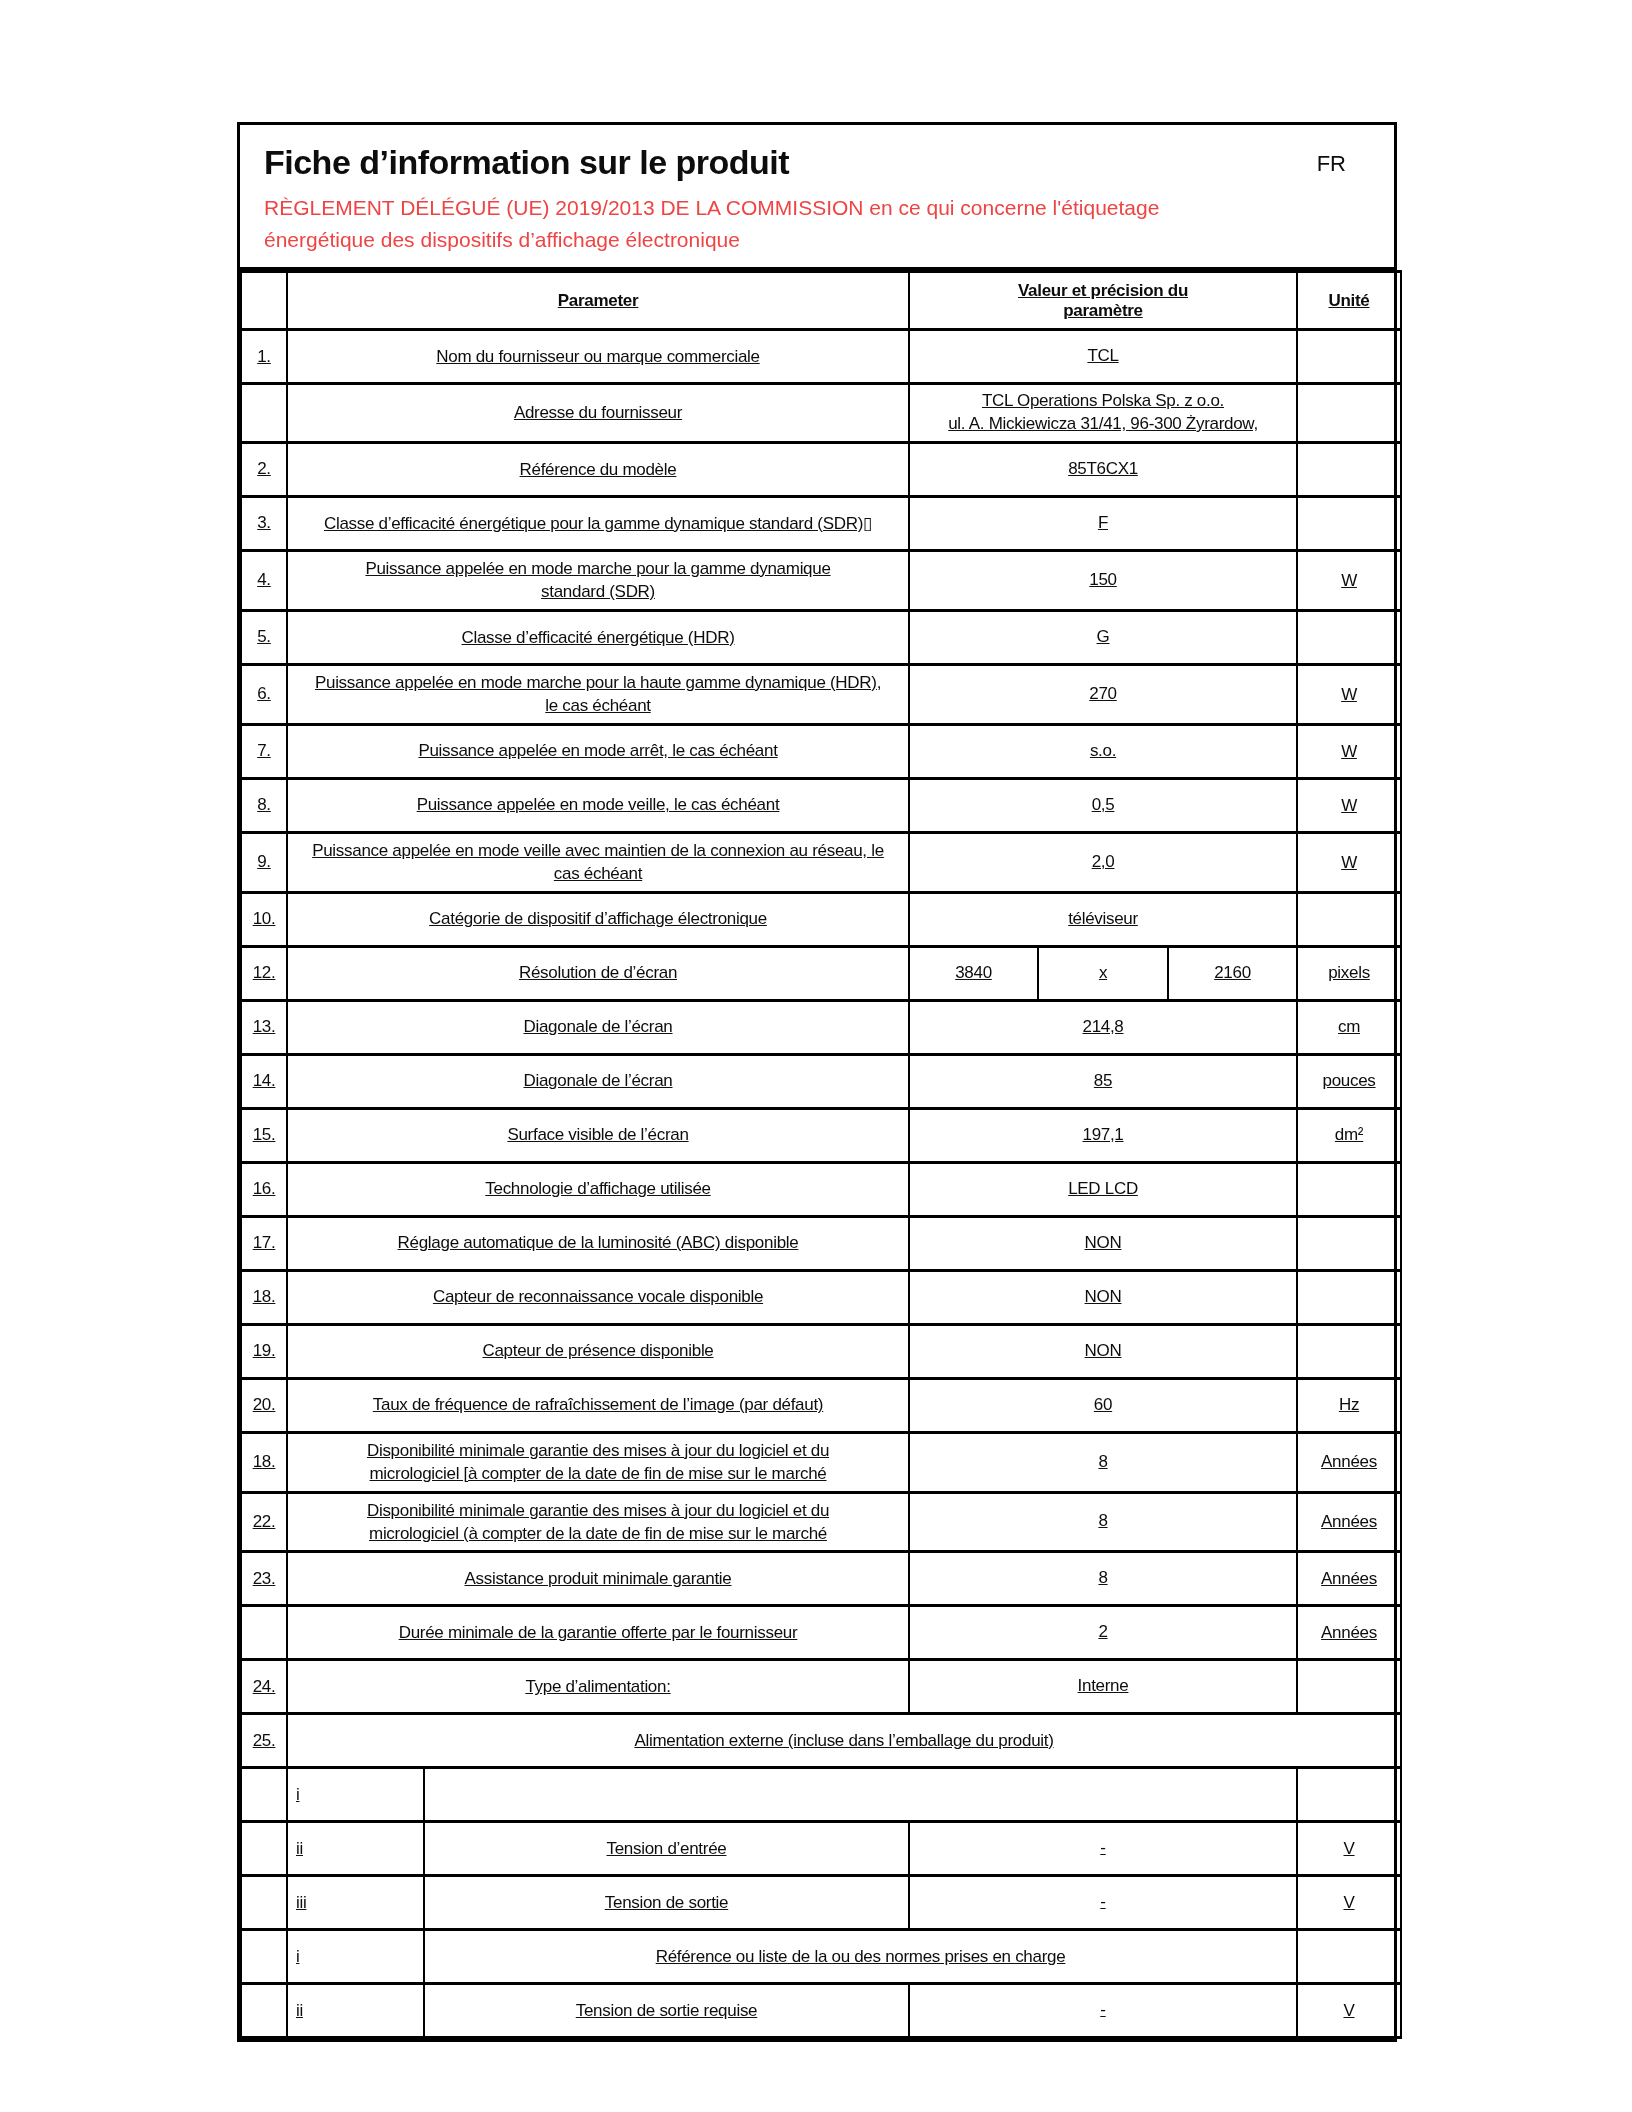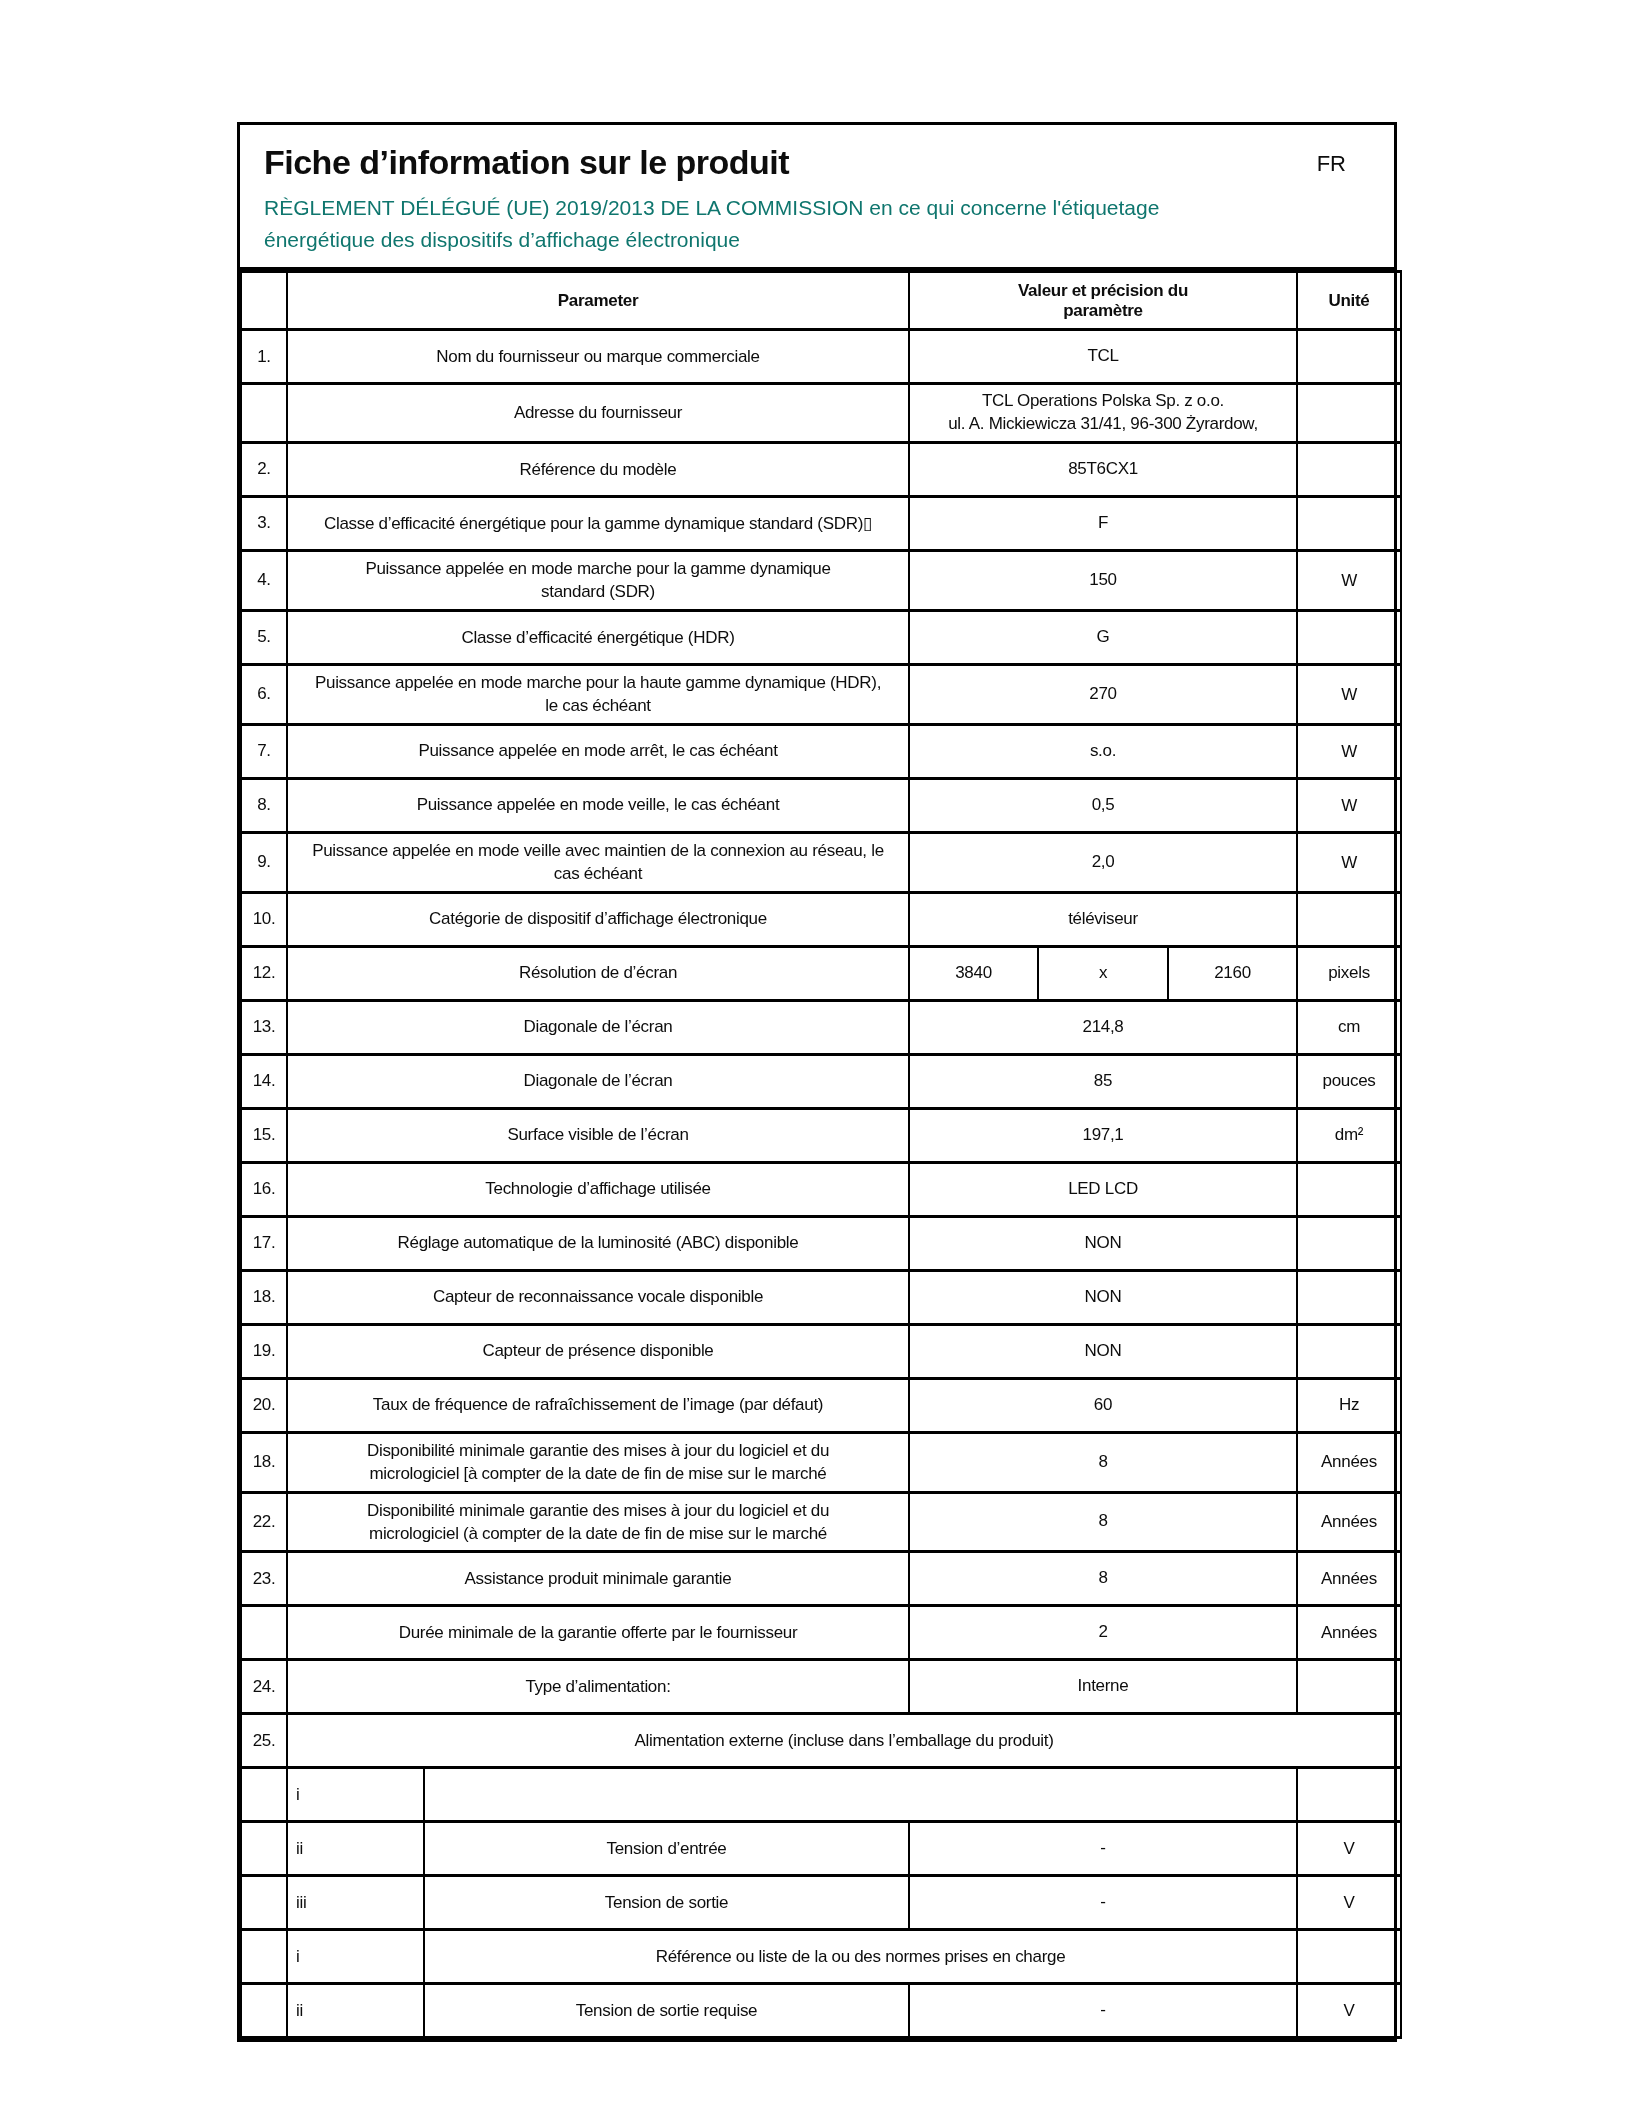--- a/index.html
+++ b/index.html
@@ -38,41 +38,41 @@
   .lang{
     font-size:22px;
     padding:10px 48px 0 0;
     color:#0d0d0d;
   }
   .regulation{
     margin:0;
     font-size:21px;
     line-height:1.5;
     white-space:pre-line;
-    color:#0f766e;
+    color:#ef4444;
   }
   
   table.fiche{
     width:100%;
     border-collapse:collapse;
     table-layout:fixed;
   }
   table.fiche th, table.fiche td{
     border:2px solid #000;
     border-top-width:3px;
     border-bottom-width:3px;
     font-size:17px;
     letter-spacing:-0.3px;
     vertical-align:middle;
     padding:5px 8px;
     box-sizing:border-box;
     overflow:hidden;
     color:#0d0d0d;
   }
-  table.fiche tr{height:54px;}
+  table.fiche tr{height:54px;text-decoration:underline;}
   thead th{
     font-weight:bold;
     font-size:18.5px;
     text-align:center;
     white-space:pre-line;
     height:58px;
   }
   td.num{text-align:center; padding:4px 2px;}
   td.param{text-align:center; white-space:pre-line; line-height:1.38; padding-left:9px; padding-right:4px;}
   td.val{text-align:center; white-space:pre-line; line-height:1.35;}

